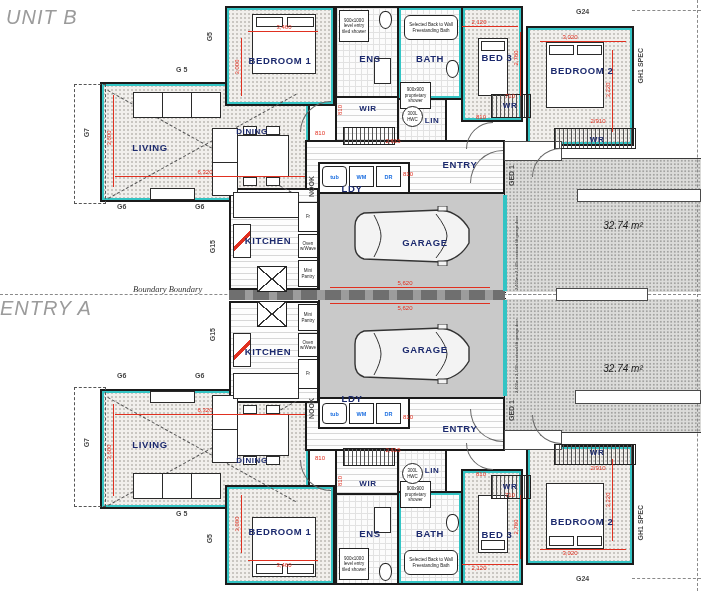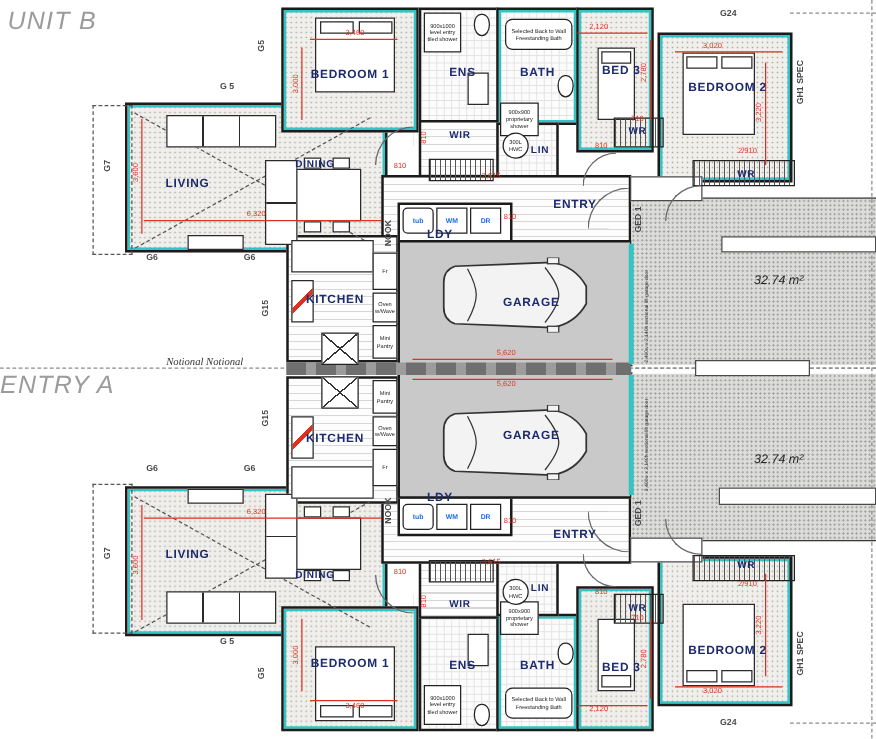--- a/index.html
+++ b/index.html
@@ -45,21 +45,21 @@
   .diag{position:absolute;border-top:1px dashed #555;transform-origin:0 0;z-index:2;}
 </style>
 </head>
 <body>
 
 <div class="plan">
 
   <div class="unit" style="left:6px;top:6px;">UNIT B</div>
   <div class="unit" style="left:0px;top:297px;">ENTRY A</div>
   <div class="dash" style="left:0;top:294px;width:701px;"></div>
-  <div class="nb" style="left:133px;top:284px;">Notional Notional</div>
+  <div class="nb" style="left:133px;top:284px;">Boundary Boundary</div>
   <div class="band" style="left:229px;top:290px;width:276px;height:10px;"></div>
 
   <div class="room stipple ext" style="left:100px;top:82px;width:210px;height:120px;"></div>
   <div class="room stipple ext" style="left:225px;top:6px;width:110px;height:100px;"></div>
   <div class="room tile" style="left:335px;top:6px;width:64px;height:92px;"></div>
   <div class="room tile ext" style="left:397px;top:6px;width:66px;height:94px;"></div>
   <div class="room plank" style="left:335px;top:96px;width:64px;height:52px;"></div>
   <div class="room tile" style="left:397px;top:98px;width:50px;height:48px;"></div>
   <div class="room stipple ext" style="left:461px;top:6px;width:62px;height:116px;"></div>
   <div class="room stipple ext" style="left:526px;top:26px;width:108px;height:120px;"></div>

